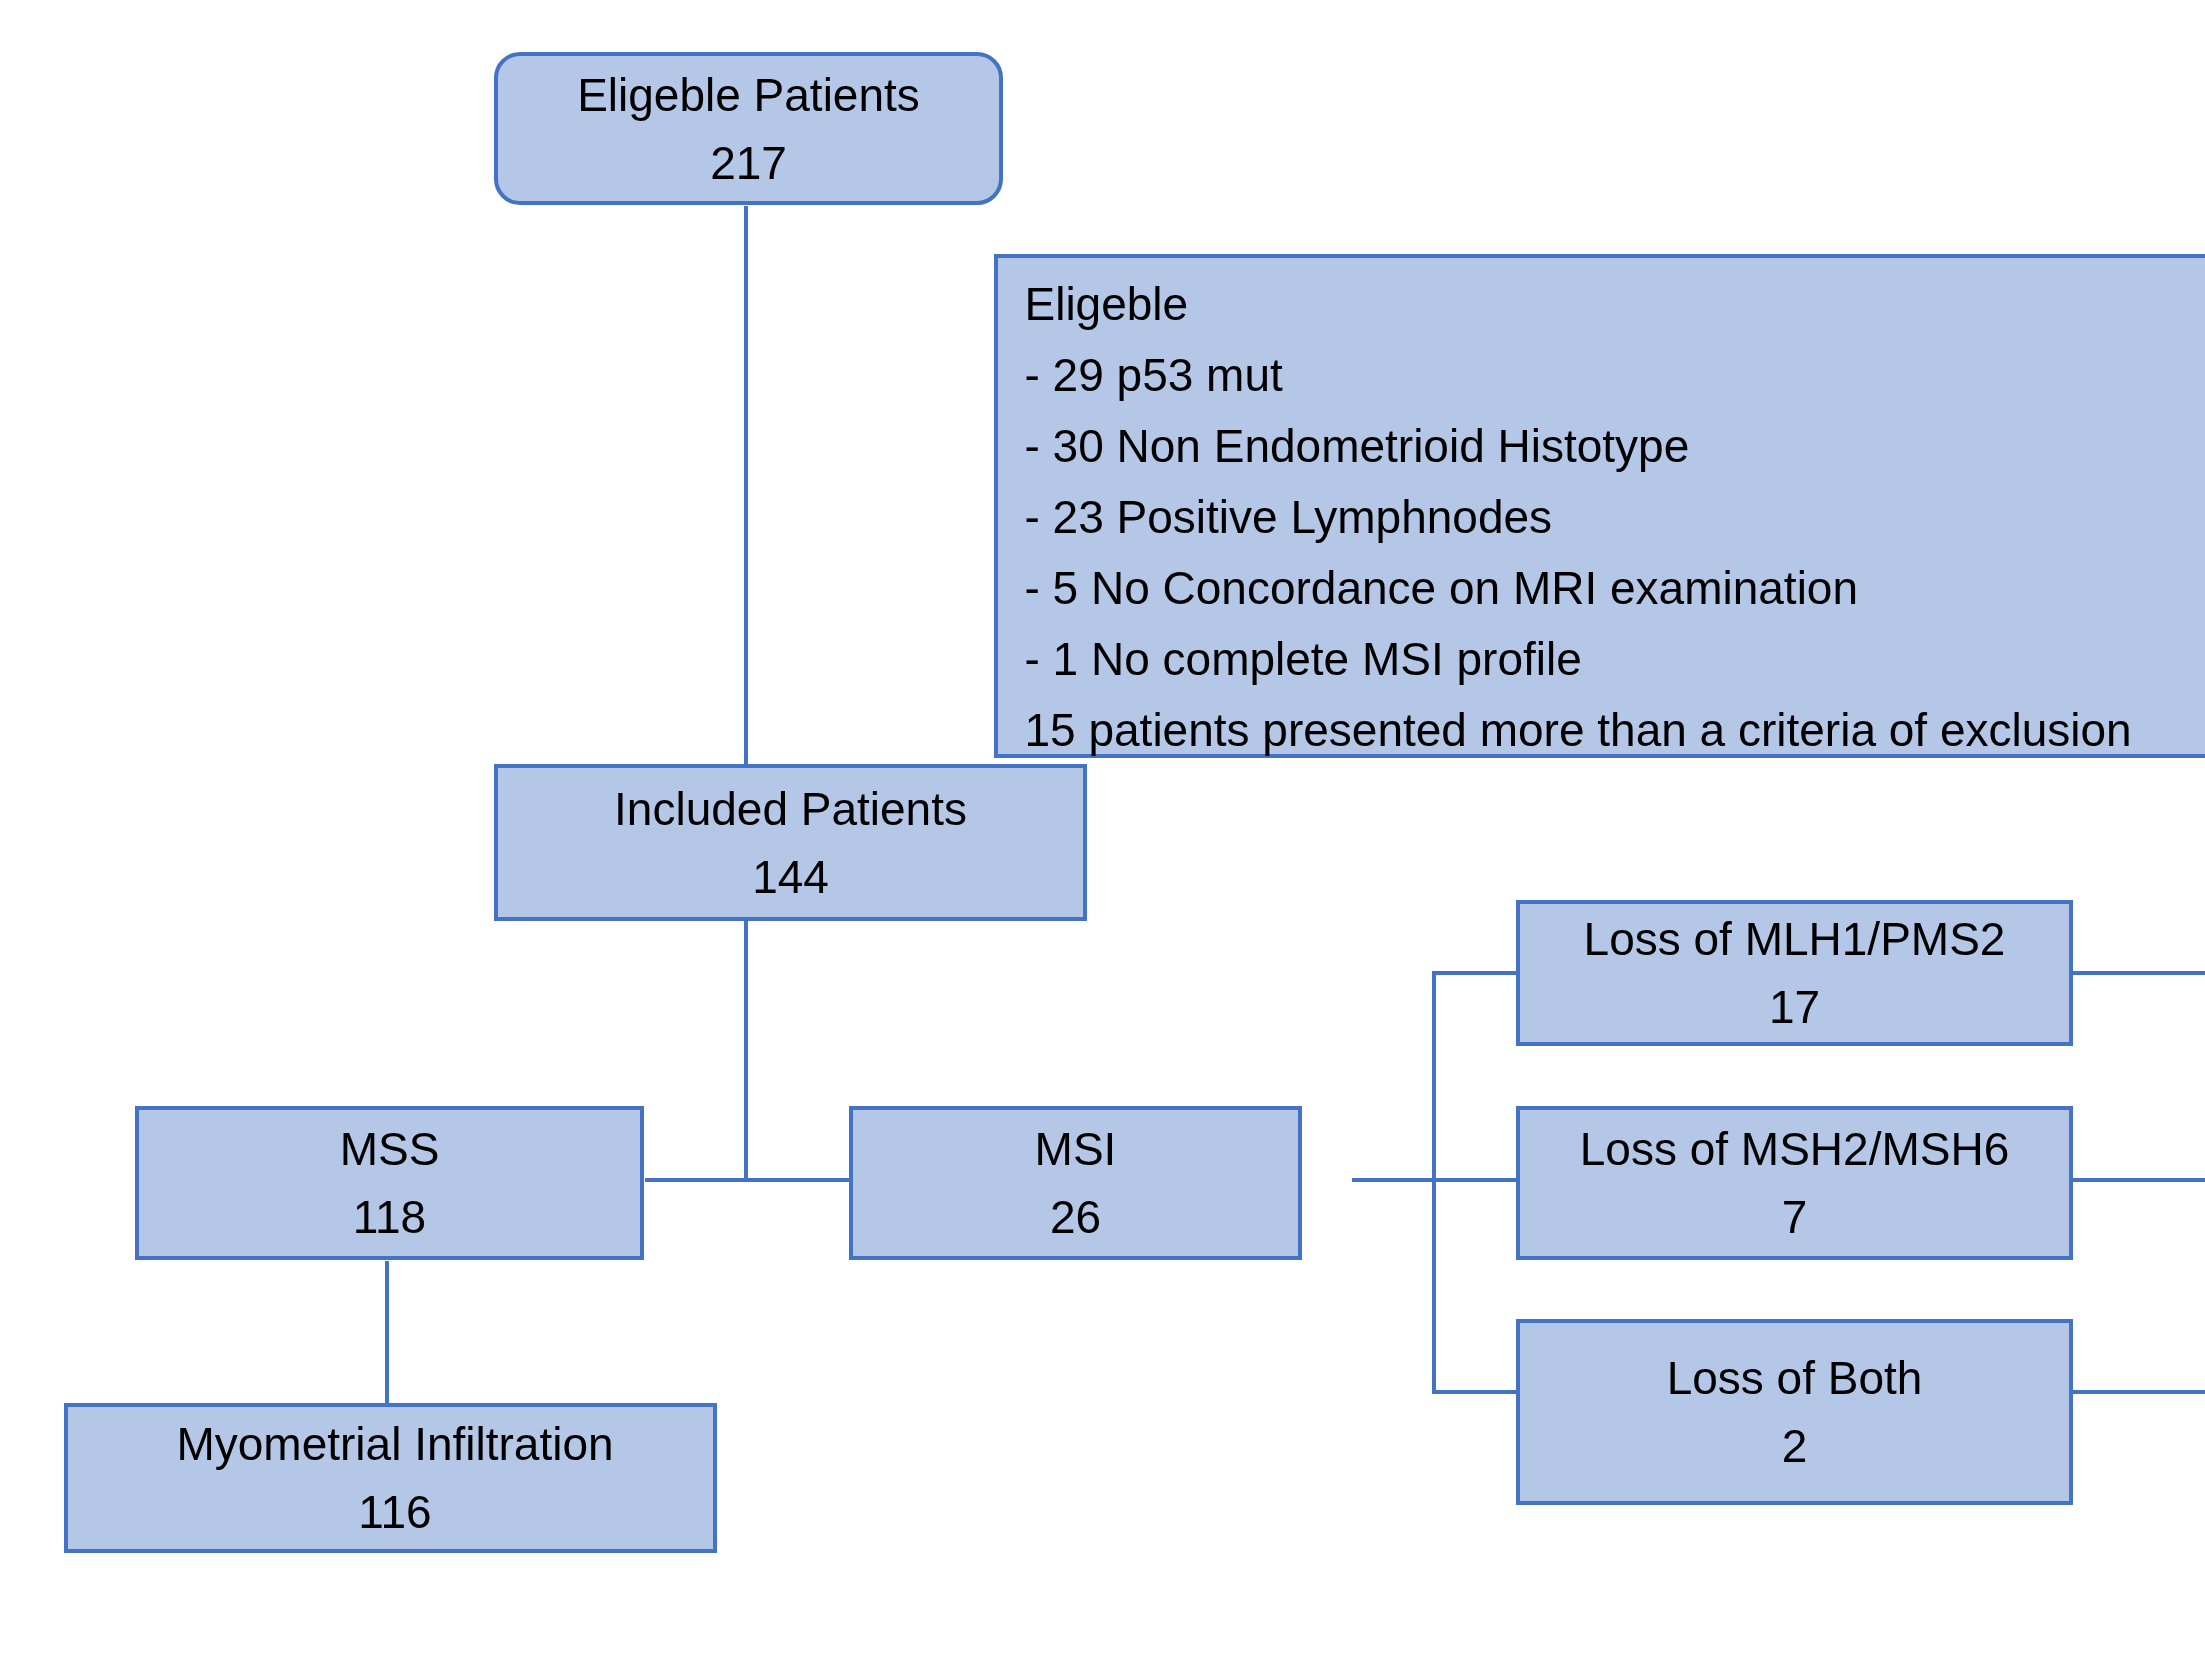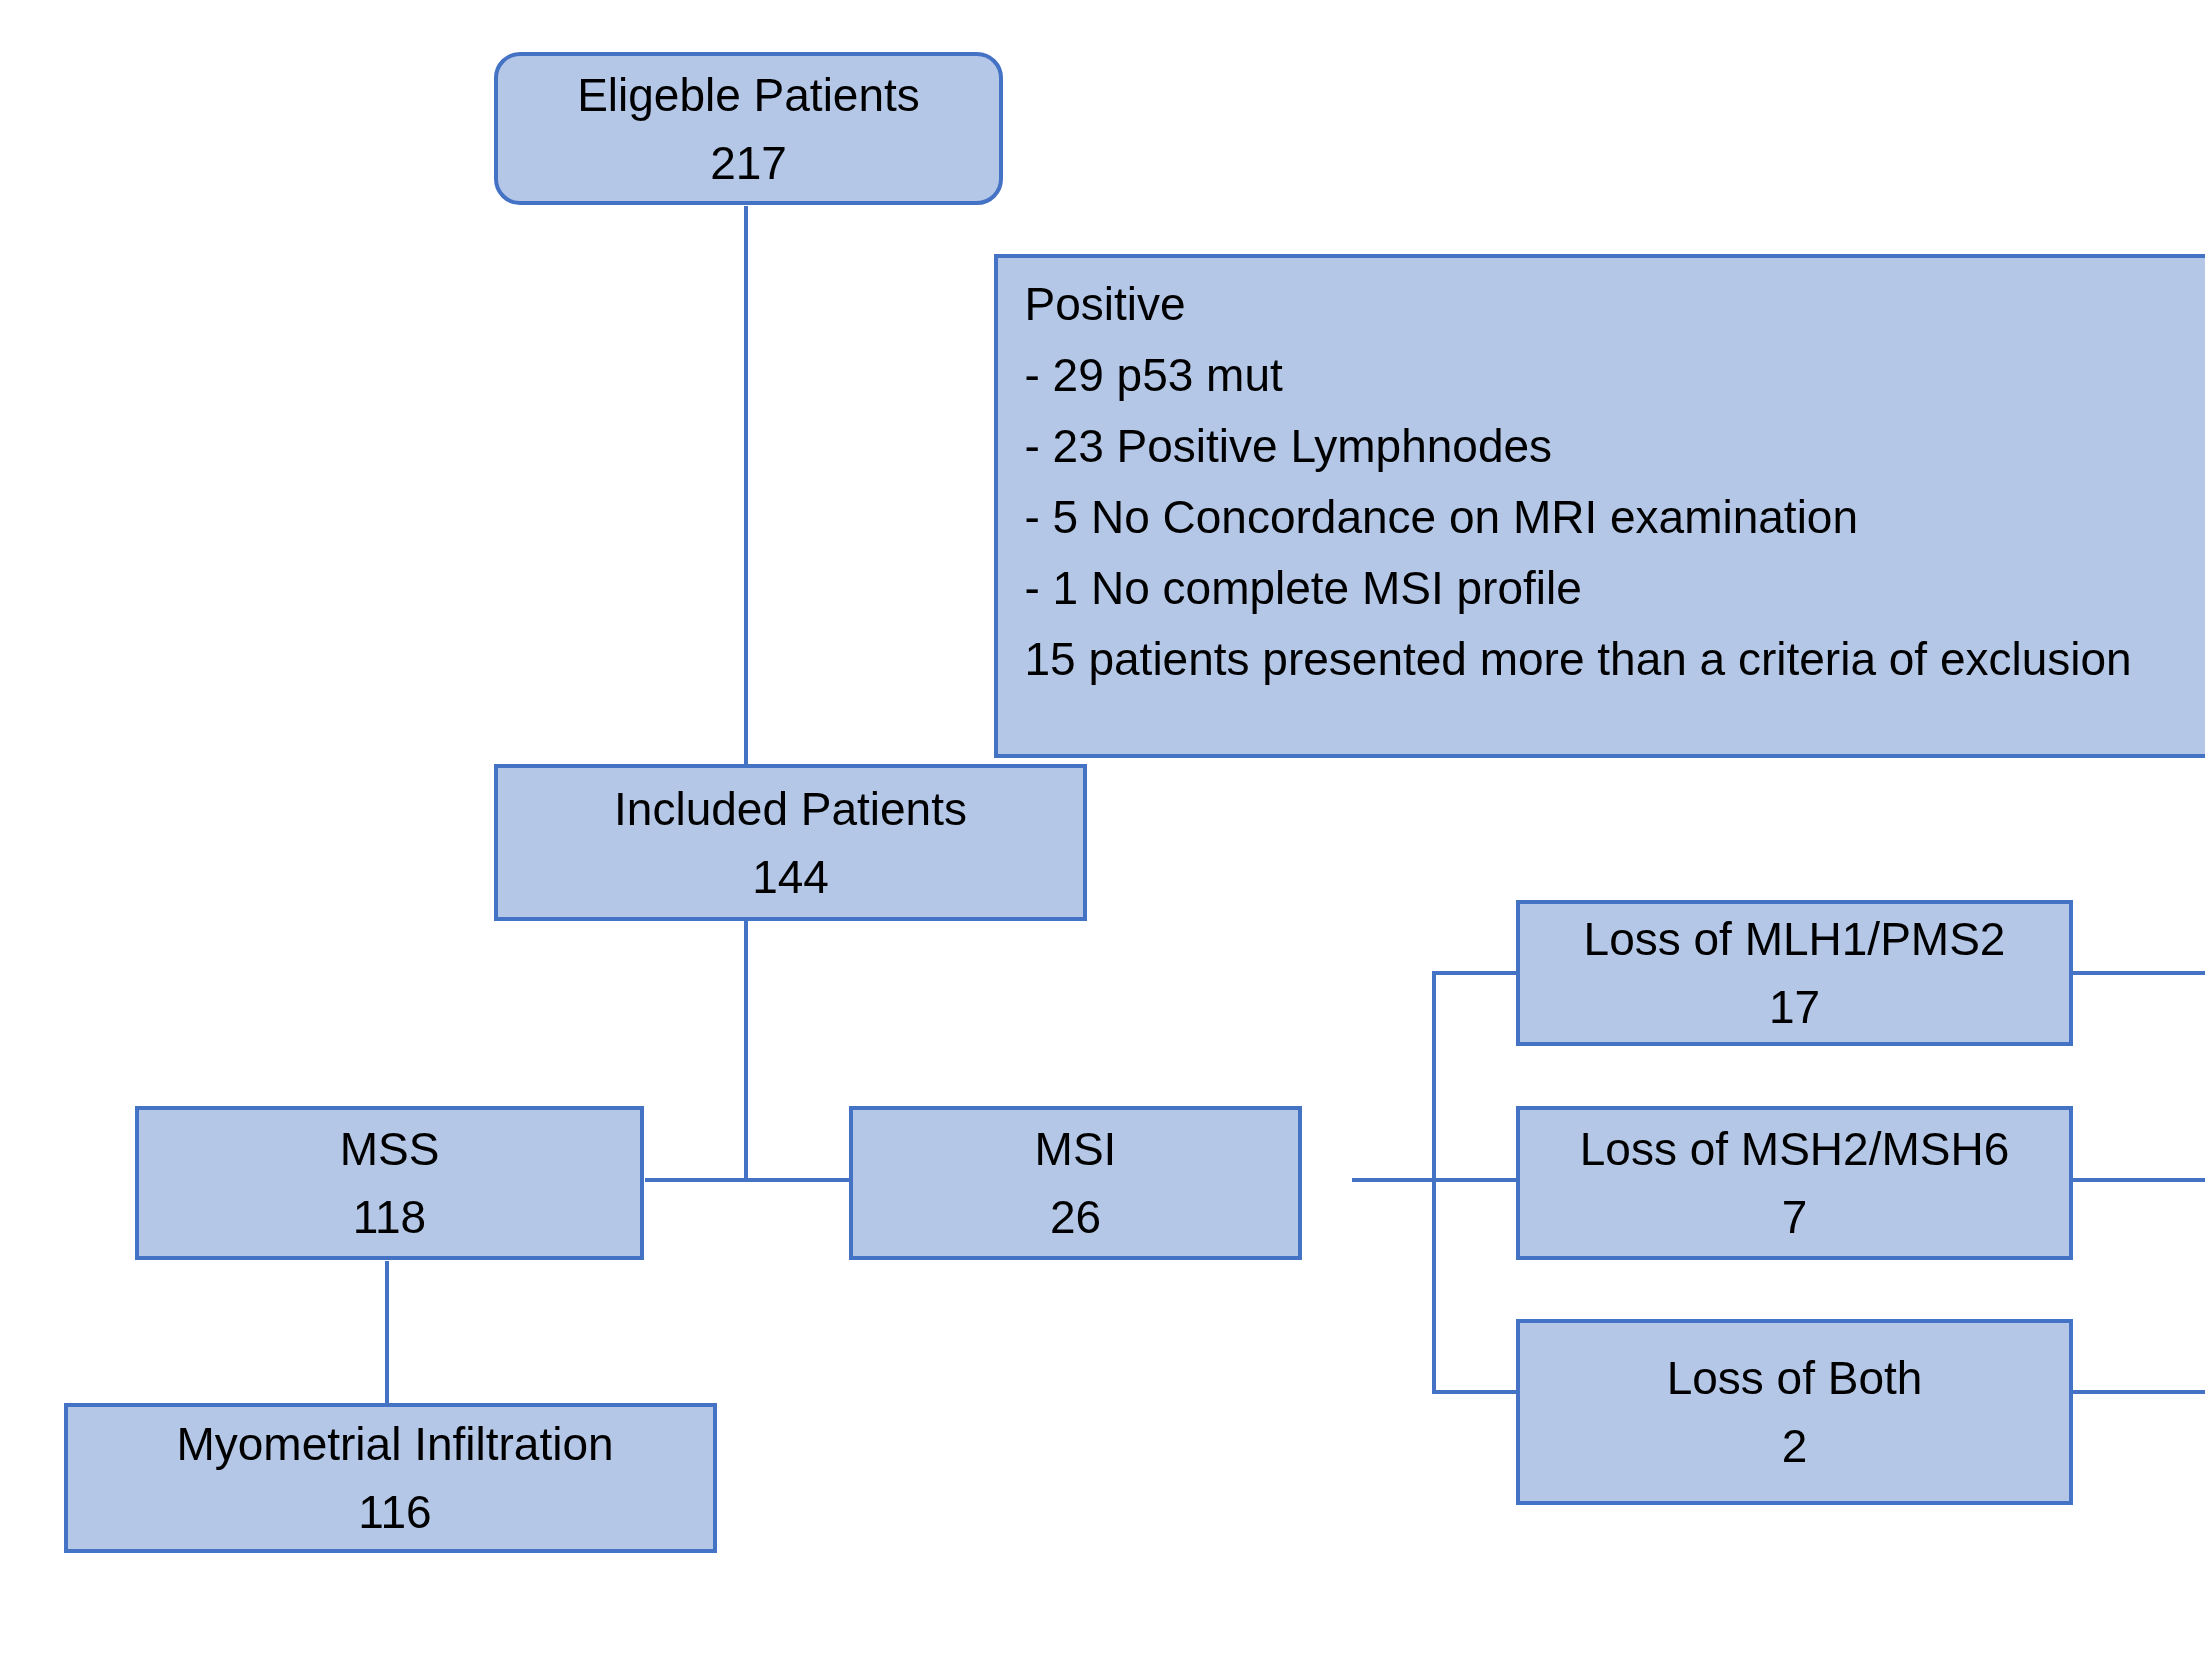--- a/index.html
+++ b/index.html
@@ -63,22 +63,23 @@
   <div class="edge h" style="left:2073px; top:971px; width:159px;"></div>
   <div class="edge h" style="left:2073px; top:1178px; width:159px;"></div>
   <div class="edge h" style="left:2073px; top:1390px; width:159px;"></div>
 
   <div class="node" style="left:494px; top:52px; width:509px; height:153px;border-radius:26px;">
     <span class="lbl">Eligeble Patients</span>
     <span class="val">217</span>
   </div>
 
   <div class="node multiline" style="left:994px; top:254px; width:1332px; height:504px;">
-    <span>Positive</span>
+    <span>Eligeble</span>
     <span>- 29 p53 mut</span>
+    <span>- 30 Non Endometrioid Histotype</span>
     <span>- 23 Positive Lymphnodes</span>
     <span>- 5 No Concordance on MRI examination</span>
     <span>- 1 No complete MSI profile</span>
     <span>15 patients presented more than a criteria of exclusion</span>
   </div>
 
   <div class="node" style="left:494px; top:764px; width:593px; height:157px;">
     <span class="lbl">Included Patients</span>
     <span class="val">144</span>
   </div>

